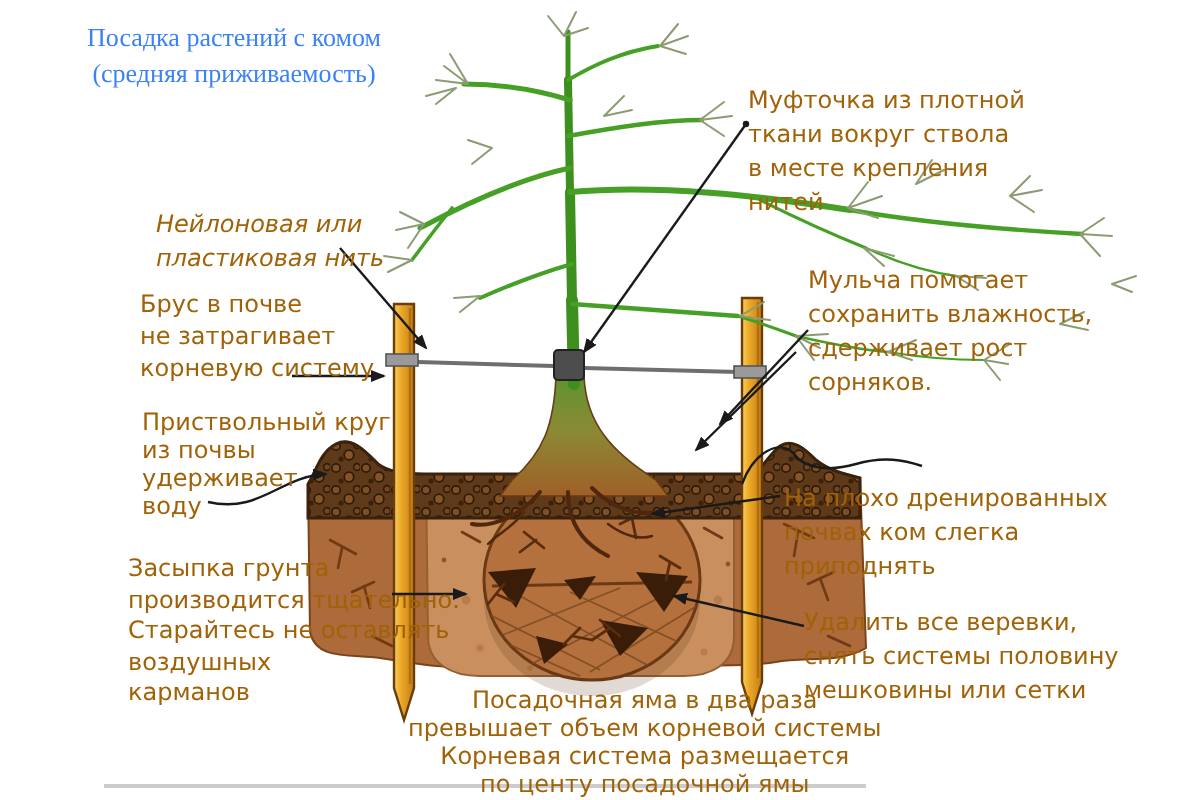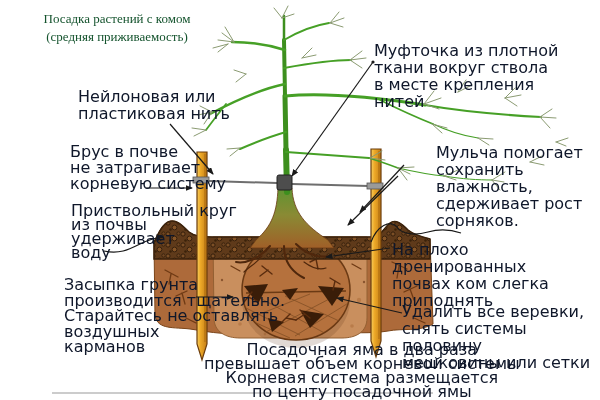--- a/index.html
+++ b/index.html
@@ -1,28 +1,28 @@
 <!DOCTYPE html>
 <html><head>
 <meta charset="utf-8">
 <style>
   html,body{margin:0;padding:0;background:#ffffff;}
   .canvas{position:relative;width:600px;height:400px;overflow:hidden;background:#fff;
           font-family:"DejaVu Sans","Liberation Sans",sans-serif;}
   .canvas svg{position:absolute;left:0;top:0;}
-  .label{position:absolute;white-space:pre-line;color:#0f172a;font-size:16px;line-height:16px;}
+  .label{position:absolute;white-space:pre-line;color:#a16207;font-size:12px;line-height:16px;}
   .title{font-family:"Liberation Serif","DejaVu Serif",serif;font-size:13px;line-height:17.5px;
-         text-align:center;color:#14532d;}
+         text-align:center;color:#3b82f6;}
   .lbl-title{left:36px;top:10px;width:162px;}
-  .lbl-nylon{left:78px;top:88px;line-height:17px;}
+  .lbl-nylon{left:78px;top:104px;line-height:17px;font-style:italic;}
   .lbl-beam{left:70px;top:144px;line-height:16px;}
   .lbl-ring{left:71px;top:204px;line-height:14px;}
   .lbl-backfill{left:64px;top:277px;line-height:15.5px;}
   .lbl-muff{left:374px;top:42px;line-height:17px;}
-  .lbl-mulch{left:404px;top:144px;line-height:17px;margin-left:32px;}
+  .lbl-mulch{left:404px;top:132px;line-height:17px;}
   .lbl-drainage{left:392px;top:241px;line-height:17px;}
   .lbl-ropes{left:402px;top:303px;line-height:17px;}
   .lbl-pit{left:204px;top:343px;line-height:14px;text-align:center;}
 </style>
 </head>
 <body>
 
 <div class="canvas">
 
 <svg width="600" height="400" viewBox="0 0 600 400">

